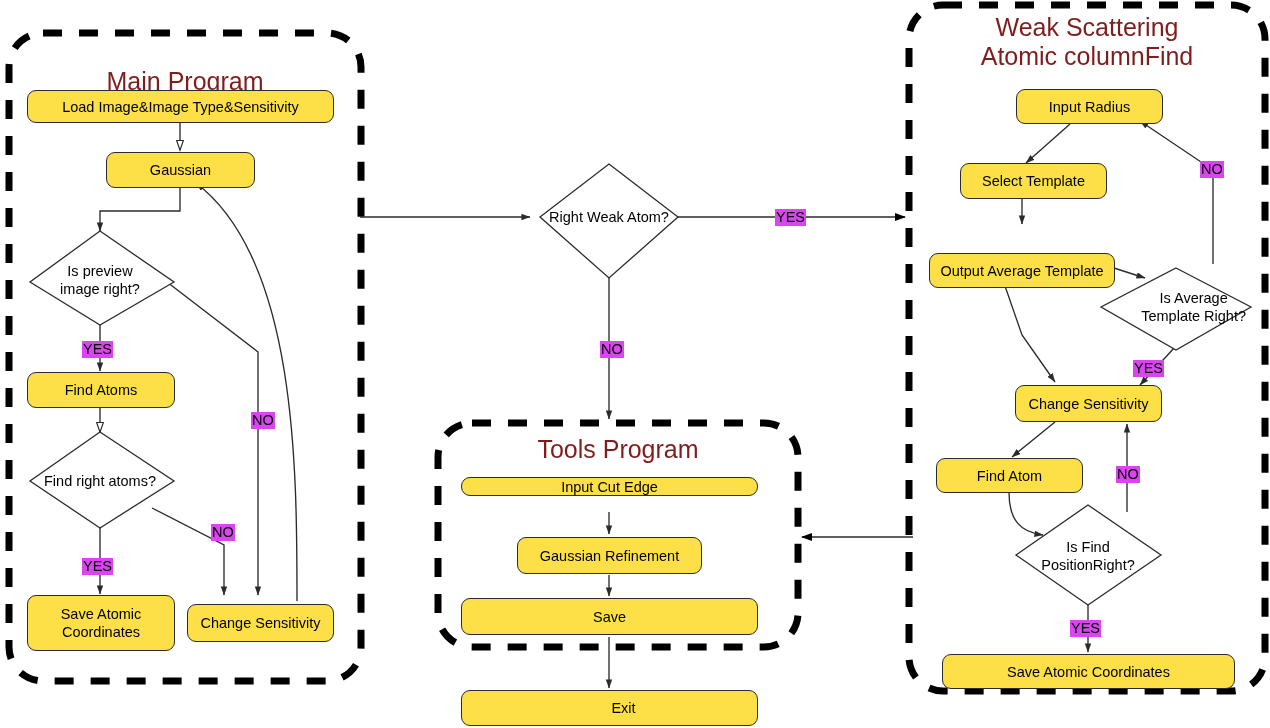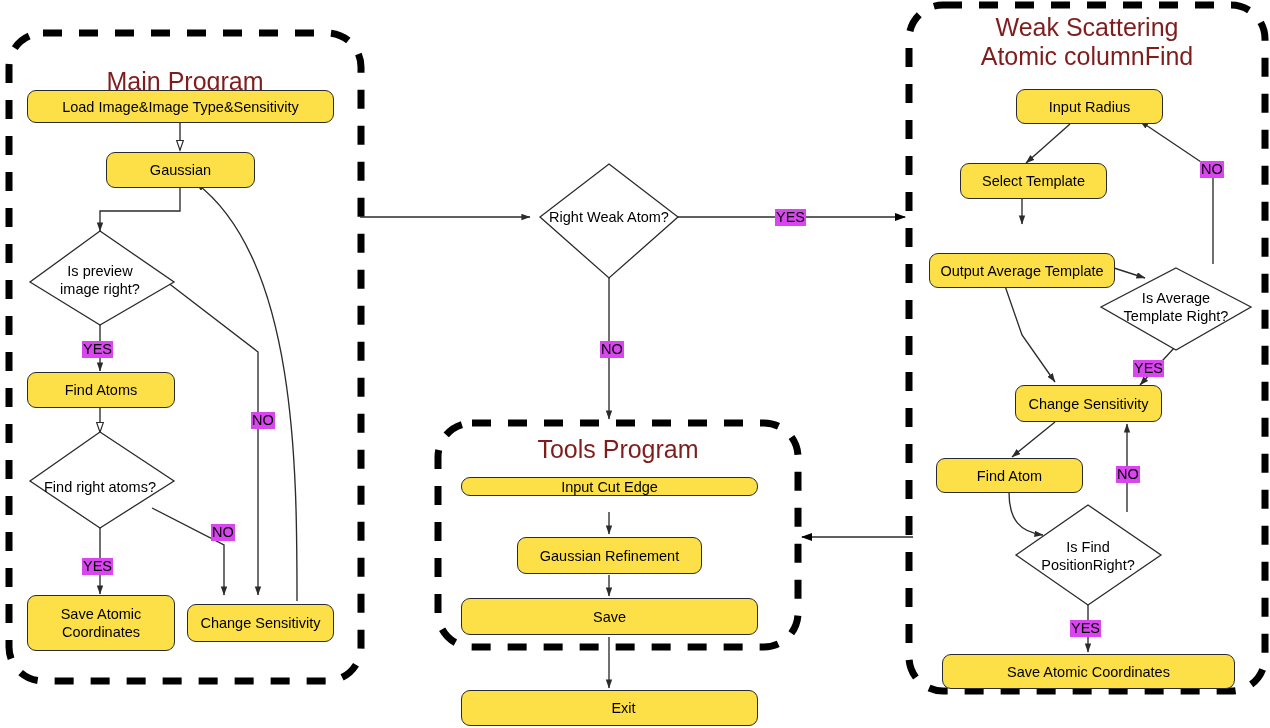--- a/index.html
+++ b/index.html
@@ -109,21 +109,21 @@
 
   <div class="node" style="left:106px;top:152px;width:149px;height:36px;">Gaussian</div>
 
   <div class="dec" style="left:30px;top:252px;width:140px;height:56px;white-space:pre-line;">
     <span>Is preview
 image right?</span>
   </div>
 
   <div class="node" style="left:27px;top:372px;width:148px;height:36px;">Find Atoms</div>
 
-  <div class="dec" style="left:30px;top:466px;width:140px;height:30px;align-items:flex-end;">
+  <div class="dec" style="left:30px;top:466px;width:140px;height:30px;">
     <span>Find right atoms?</span>
   </div>
 
   <div class="node" style="left:27px;top:595px;width:148px;height:56px;white-space:pre-line;">Save Atomic
 Coordinates</div>
 
   <div class="node" style="left:187px;top:604px;width:147px;height:38px;">Change Sensitivity</div>
 
   <div class="edge-label" style="left:82px;top:341px;">YES</div>
   <div class="edge-label" style="left:251px;top:412px;">NO</div>
@@ -143,21 +143,21 @@
   <div class="node" style="left:461px;top:598px;width:297px;height:37px;">Save</div>
 
   <div class="node" style="left:461px;top:690px;width:297px;height:36px;padding-left:28px;">Exit</div>
 
   <div class="node" style="left:1016px;top:89px;width:147px;height:35px;">Input Radius</div>
 
   <div class="node" style="left:960px;top:163px;width:147px;height:36px;">Select Template</div>
 
   <div class="node" style="left:929px;top:225px;width:186px;height:35px;margin-top:28px;">Output Average Template</div>
 
-  <div class="dec" style="left:1106px;top:279px;width:140px;height:56px;white-space:pre-line;">
+  <div class="dec" style="left:1106px;top:279px;width:140px;height:56px;white-space:pre-line;justify-content:flex-end;">
     <span>Is Average
 Template Right?</span>
   </div>
 
   <div class="node" style="left:1015px;top:385px;width:147px;height:37px;">Change Sensitivity</div>
 
   <div class="node" style="left:936px;top:458px;width:147px;height:35px;">Find Atom</div>
 
   <div class="dec" style="left:1018px;top:528px;width:140px;height:56px;white-space:pre-line;">
     <span>Is Find

